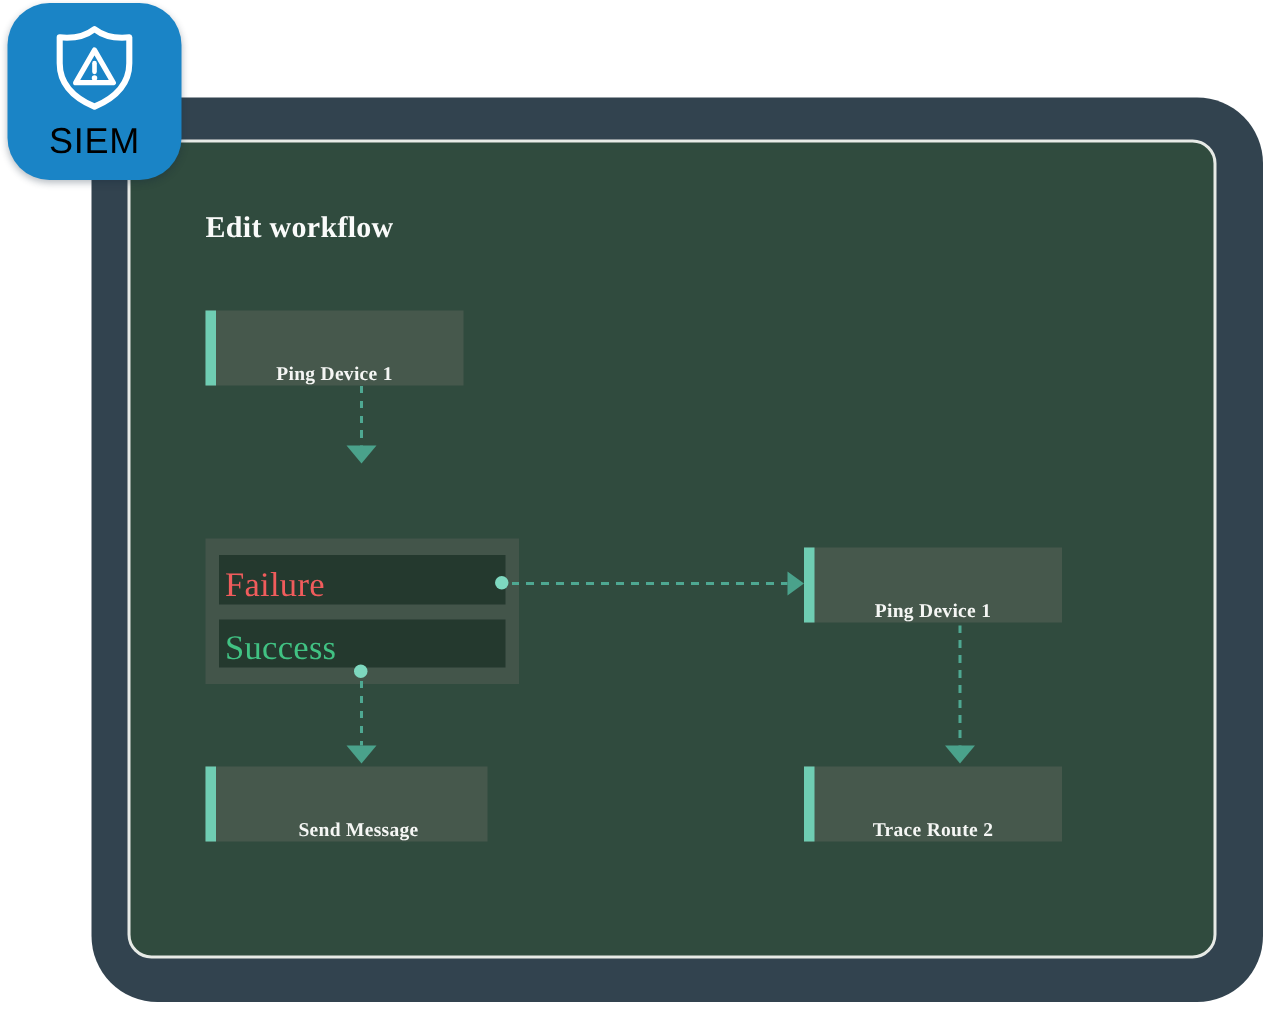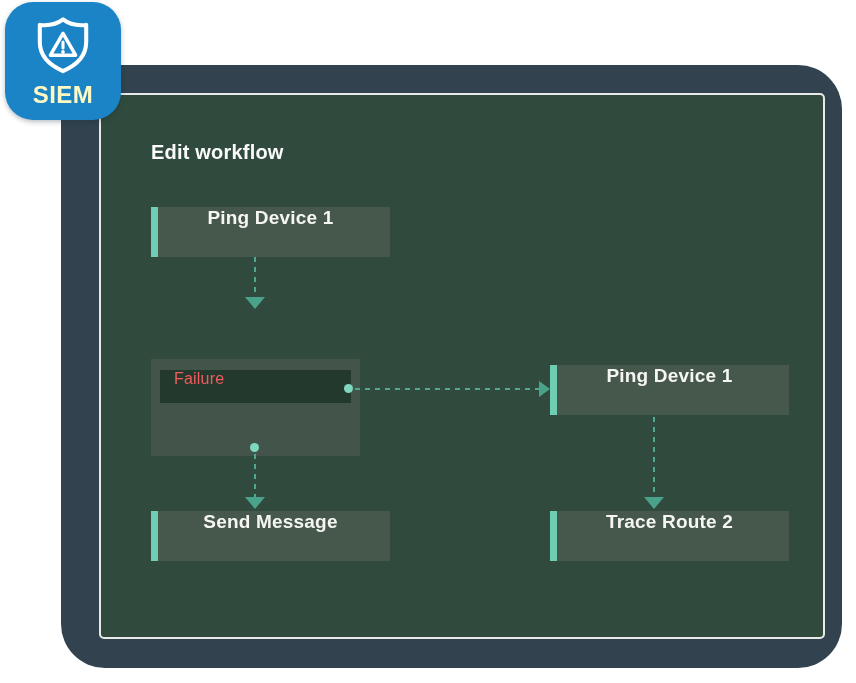--- a/index.html
+++ b/index.html
@@ -10,58 +10,58 @@
 
   
   .badge{
     position:absolute;left:5px;top:2px;width:116px;height:118px;
     background:var(--badge-bg,#1a84c6);border-radius:28px;z-index:3;
     display:flex;flex-direction:column;align-items:center;justify-content:center;
     box-shadow:0 2px 5px rgba(20,40,60,.30);
   }
   .badge svg{display:block;margin-top:2px;}
   .badge-label{
-    color:#fef9c3;font-size:24px;font-weight:700;letter-spacing:.5px;margin-top:7px;
+    color:#000000;font-size:24px;font-weight:400;letter-spacing:.5px;margin-top:7px;
   }
 
   
   .outer{
     position:absolute;left:61px;top:65px;width:781px;height:603px;
     background:var(--outer-bg,#32434f);border-radius:44px;z-index:1;
   }
   .panel{
-    position:absolute;left:99px;top:93px;width:726px;height:546px;
+    position:absolute;left:85px;top:93px;width:726px;height:546px;
     box-sizing:border-box;background:var(--panel-bg,#304b3e);
-    border:2px solid var(--panel-border,#e7eae6);border-radius:5px;z-index:2;
+    border:2px solid var(--panel-border,#e7eae6);border-radius:16px;z-index:2;font-family:Liberation Serif, serif;
   }
   .panel-title{
     position:absolute;left:50px;top:46px;
     color:#fafbfa;font-size:20px;font-weight:700;letter-spacing:.2px;
   }
 
   
   .node{
-    position:absolute;width:239px;height:50px;
+    position:absolute;width:172px;height:50px;
     background:var(--node-bg,#46584c);
-    display:flex;align-items:flex-start;justify-content:center;
-    color:var(--text,#f5f6f4);font-size:19px;font-weight:600;letter-spacing:.2px;
+    display:flex;align-items:flex-end;justify-content:center;
+    color:var(--text,#f5f6f4);font-size:13px;font-weight:600;letter-spacing:.2px;
   }
   .accent{
     position:absolute;left:0;top:0;bottom:0;width:7px;
     background:var(--accent-teal,#6fcdb3);
   }
   .group{
     position:absolute;width:209px;height:97px;box-sizing:border-box;
     background:var(--group-bg,#43554a);
     padding:11px 9px;display:flex;flex-direction:column;gap:10px;
   }
   .branch{
     height:33px;box-sizing:border-box;background:var(--branch-bg,#24392e);
-    display:flex;align-items:flex-start;padding-left:14px;
-    font-size:16px;font-weight:500;letter-spacing:.2px;
+    display:flex;align-items:flex-end;padding-left:4px;
+    font-size:23px;font-weight:500;letter-spacing:.2px;
   }
   .branch-failure{color:var(--failure-text,#f05c5c);}
   .branch-success{color:var(--success-text,#41c283);}
 
   
   .vline{
     position:absolute;width:2px;
     background:repeating-linear-gradient(to bottom,
       var(--connector,#4ea892) 0 5px, transparent 5px 10px);
   }
@@ -116,35 +116,38 @@
   <div>
     <div class="vline" style="left:153px;top:162px;height:40px;"></div>
     <div class="arrow-down" style="left:144px;top:202px;"></div>
   </div>
 
 
   <div class="group" style="left:50px;top:264px;">
     <div class="branch branch-failure">
       <span>Failure</span>
     </div>
+    <div class="branch branch-success">
+      <span>Success</span>
+    </div>
   </div>
 
   <div>
     <div class="dot" style="left:243px;top:289px;"></div>
     <div class="hline" style="left:254px;top:293px;width:184px;"></div>
     <div class="arrow-right" style="left:438px;top:286px;"></div>
   </div>
 
   <div>
     <div class="dot" style="left:149px;top:348px;"></div>
     <div class="vline" style="left:153px;top:359px;height:43px;"></div>
     <div class="arrow-down" style="left:144px;top:402px;"></div>
   </div>
 
-  <div class="node" style="left:50px;top:416px;">
+  <div class="node" style="left:50px;top:416px;padding-left:16px;">
     <span class="accent"></span>
     <span>Send Message</span>
   </div>
 
   <div class="node" style="left:449px;top:270px;">
     <span class="accent"></span>
     <span>Ping Device 1</span>
   </div>
 
   <div>

